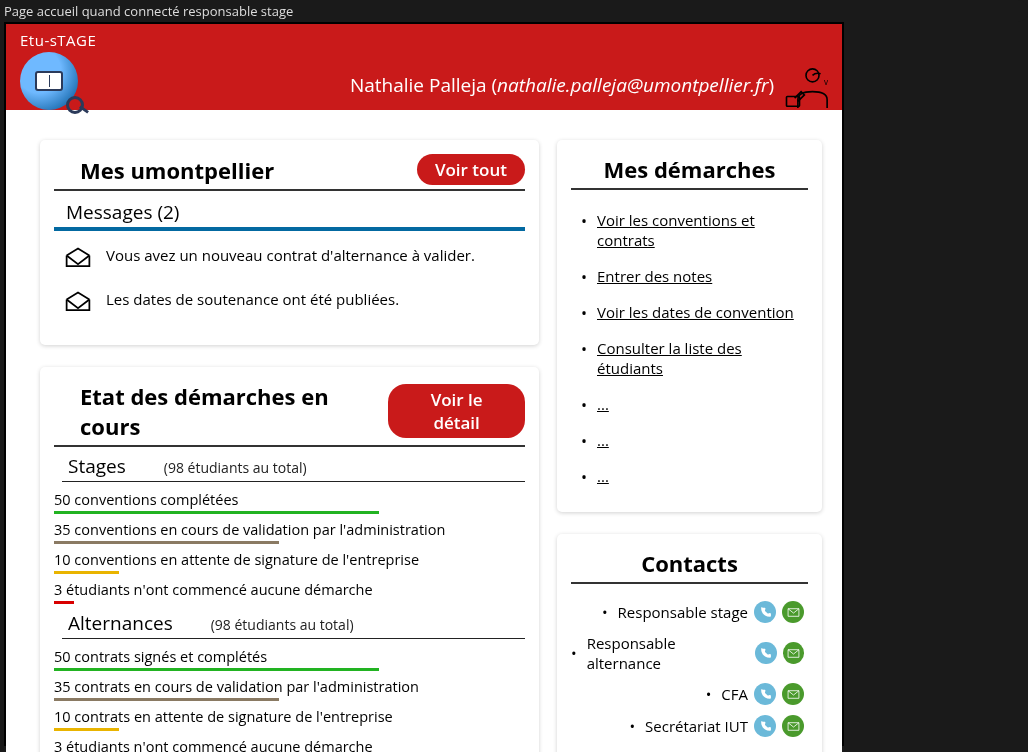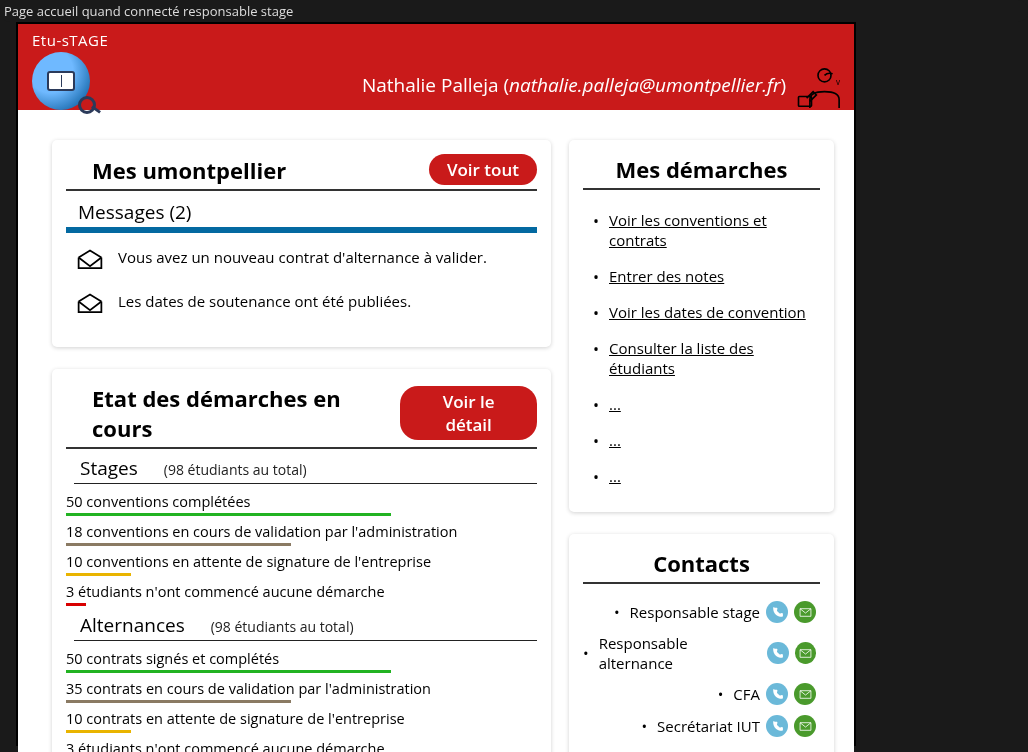--- a/index.html
+++ b/index.html
@@ -18,21 +18,21 @@
       color: #ddd;
       font-size: 13px;
       padding: 2px 4px;
       background: #1a1a1a;
       border-radius: 10px;
     }
     .app-frame {
       background: #fff;
       width: 840px;
       height: 724px;
-      margin: 0 16px;
+      margin: 0 4px;
       border: 2px solid #000;
       display: flex;
       flex-direction: column;
     }
     
     .header {
       background: #c91a1a;
       color: #fff;
       position: relative;
       height: 100px;
@@ -162,39 +162,39 @@
       font-size: 17px;
       font-weight: 600;
       padding: 4px 18px;
       border-radius: 18px;
       border: none;
       cursor: pointer;
     }
     .subhead {
       font-size: 19px;
       padding: 2px 0 2px 12px;
-      border-bottom: 6px solid #0369a1;
+      border-bottom: 4px solid #0369a1;
       margin: 4px 0 8px 0;
     }
     .msg-row {
       display: flex;
       align-items: flex-start;
       gap: 14px;
       padding: 6px 0 6px 10px;
       font-size: 15px;
     }
     .mail-icon svg {
       width: 28px;
       height: 28px;
       stroke: #000;
     }
     .section-sub {
       display: flex;
       align-items: baseline;
-      gap: 26px;
+      gap: 38px;
       border-bottom: 1px solid #222;
       margin: 6px 0 4px 8px;
       padding: 0 0 2px 6px;
     }
     .section-sub .sub-name {
       font-size: 19px;
     }
     .section-sub .sub-count {
       font-size: 14px;
       color: #222;
@@ -336,21 +336,21 @@
         <div id="status-sections">
             <div class="section-sub">
               <span class="sub-name">Stages</span>
               <span class="sub-count">(98 étudiants au total)</span>
             </div>
             <div class="status-bar-wrap">
               <div class="status-line">50 conventions complétées</div>
               <div class="status-bar bar-green" style="width:325px"></div>
             </div>
             <div class="status-bar-wrap">
-              <div class="status-line">18 conventions en cours de validation par l'administration</div>
+              <div class="status-line">35 conventions en cours de validation par l'administration</div>
               <div class="status-bar bar-brown" style="width:225px"></div>
             </div>
             <div class="status-bar-wrap">
               <div class="status-line">10 conventions en attente de signature de l'entreprise</div>
               <div class="status-bar bar-yellow" style="width:65px"></div>
             </div>
             <div class="status-bar-wrap">
               <div class="status-line">3 étudiants n'ont commencé aucune démarche</div>
               <div class="status-bar bar-red" style="width:20px"></div>
             </div>

